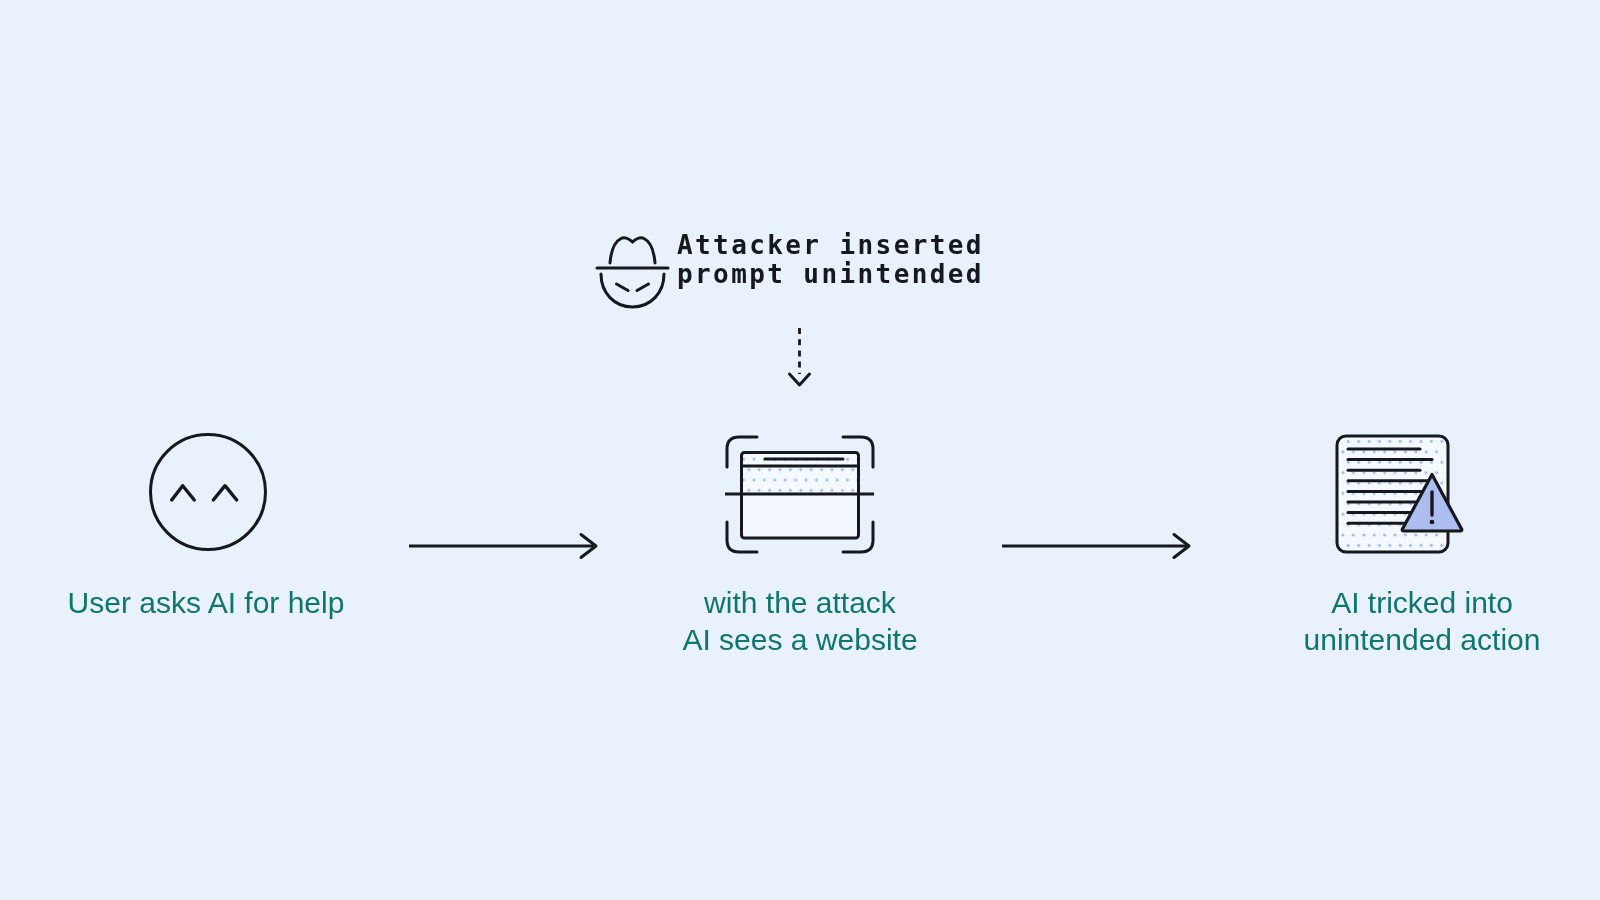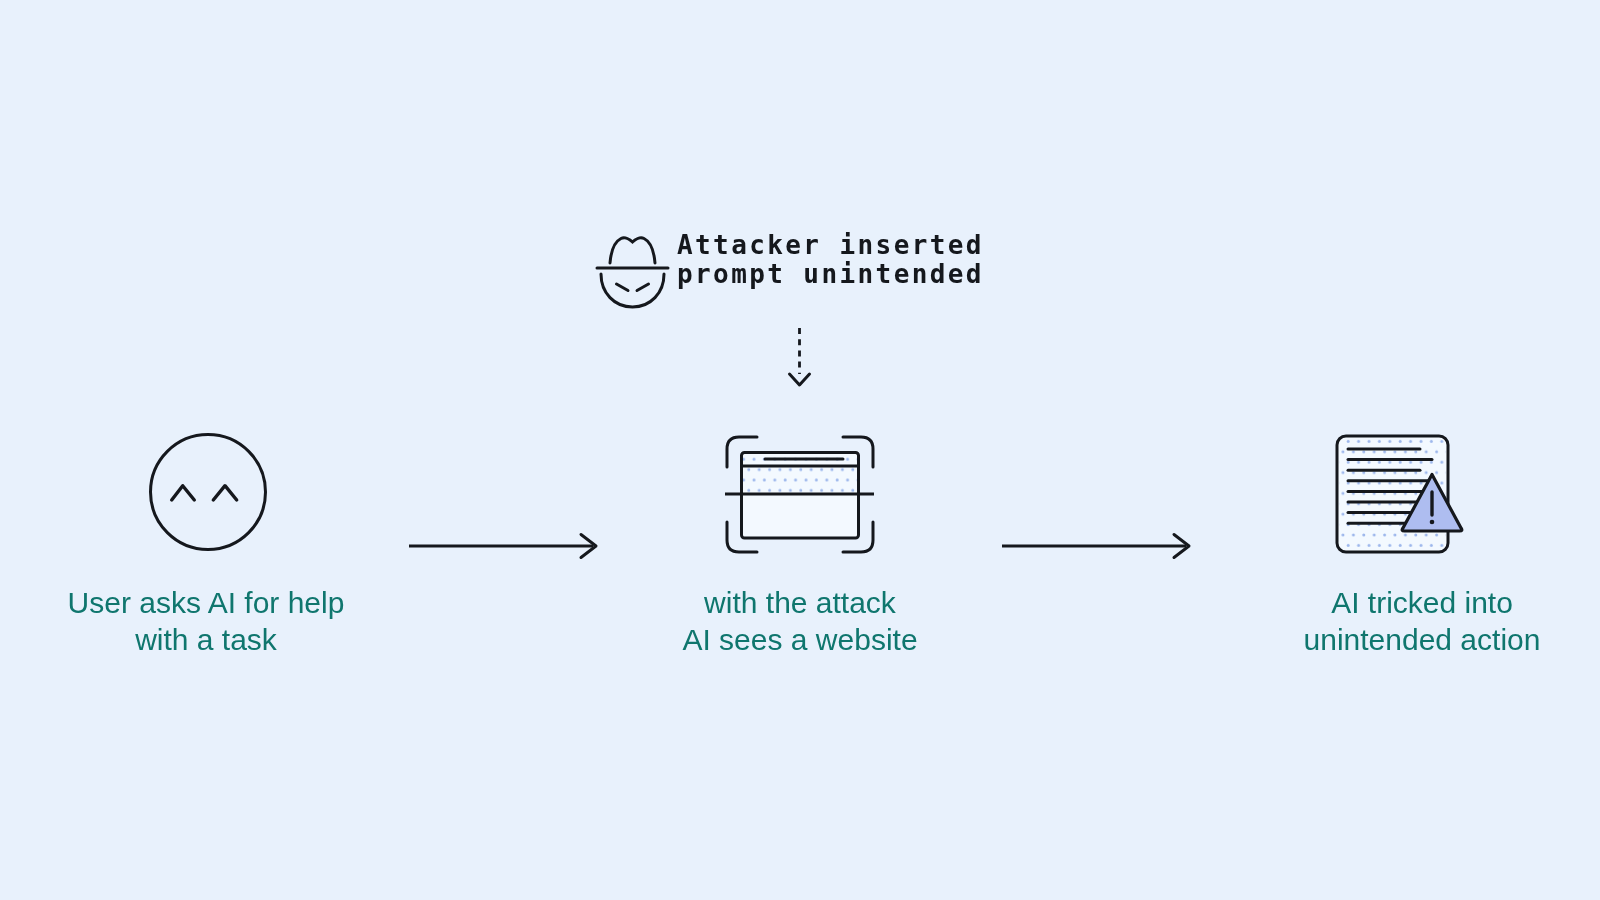--- a/index.html
+++ b/index.html
@@ -116,21 +116,20 @@
     <path d="M 18 84.6 H 80" fill="none" stroke="currentColor" stroke-width="3" stroke-linecap="round"></path>
     <path d="M 18 95.2 H 98" fill="none" stroke="currentColor" stroke-width="3" stroke-linecap="round"></path>
 
     <path d="M 102 46.5 L 131 100 Q 133.2 103 129.6 103 H 74.4 Q 70.8 103 73 100 L 102 46.5 Z" stroke="currentColor" stroke-width="3.2" stroke-linejoin="round" fill="#aebdf0"></path>
     <path d="M 102 64 V 87" fill="none" stroke="currentColor" stroke-width="3.4" stroke-linecap="round"></path>
     <circle cx="102" cy="94" r="2.3" fill="currentColor"></circle>
   </svg>
 
   <div class="caption" style="left:206px;">
     <div>User asks AI for help</div>
-    <div>with a task</div>
   </div>
 
   <div class="caption" style="left:800px;">
     <div>with the attack</div>
     <div>AI sees a website</div>
   </div>
 
   <div class="caption" style="left:1394px;margin-left:28px;">
     <div>AI tricked into</div>
     <div>unintended action</div>

